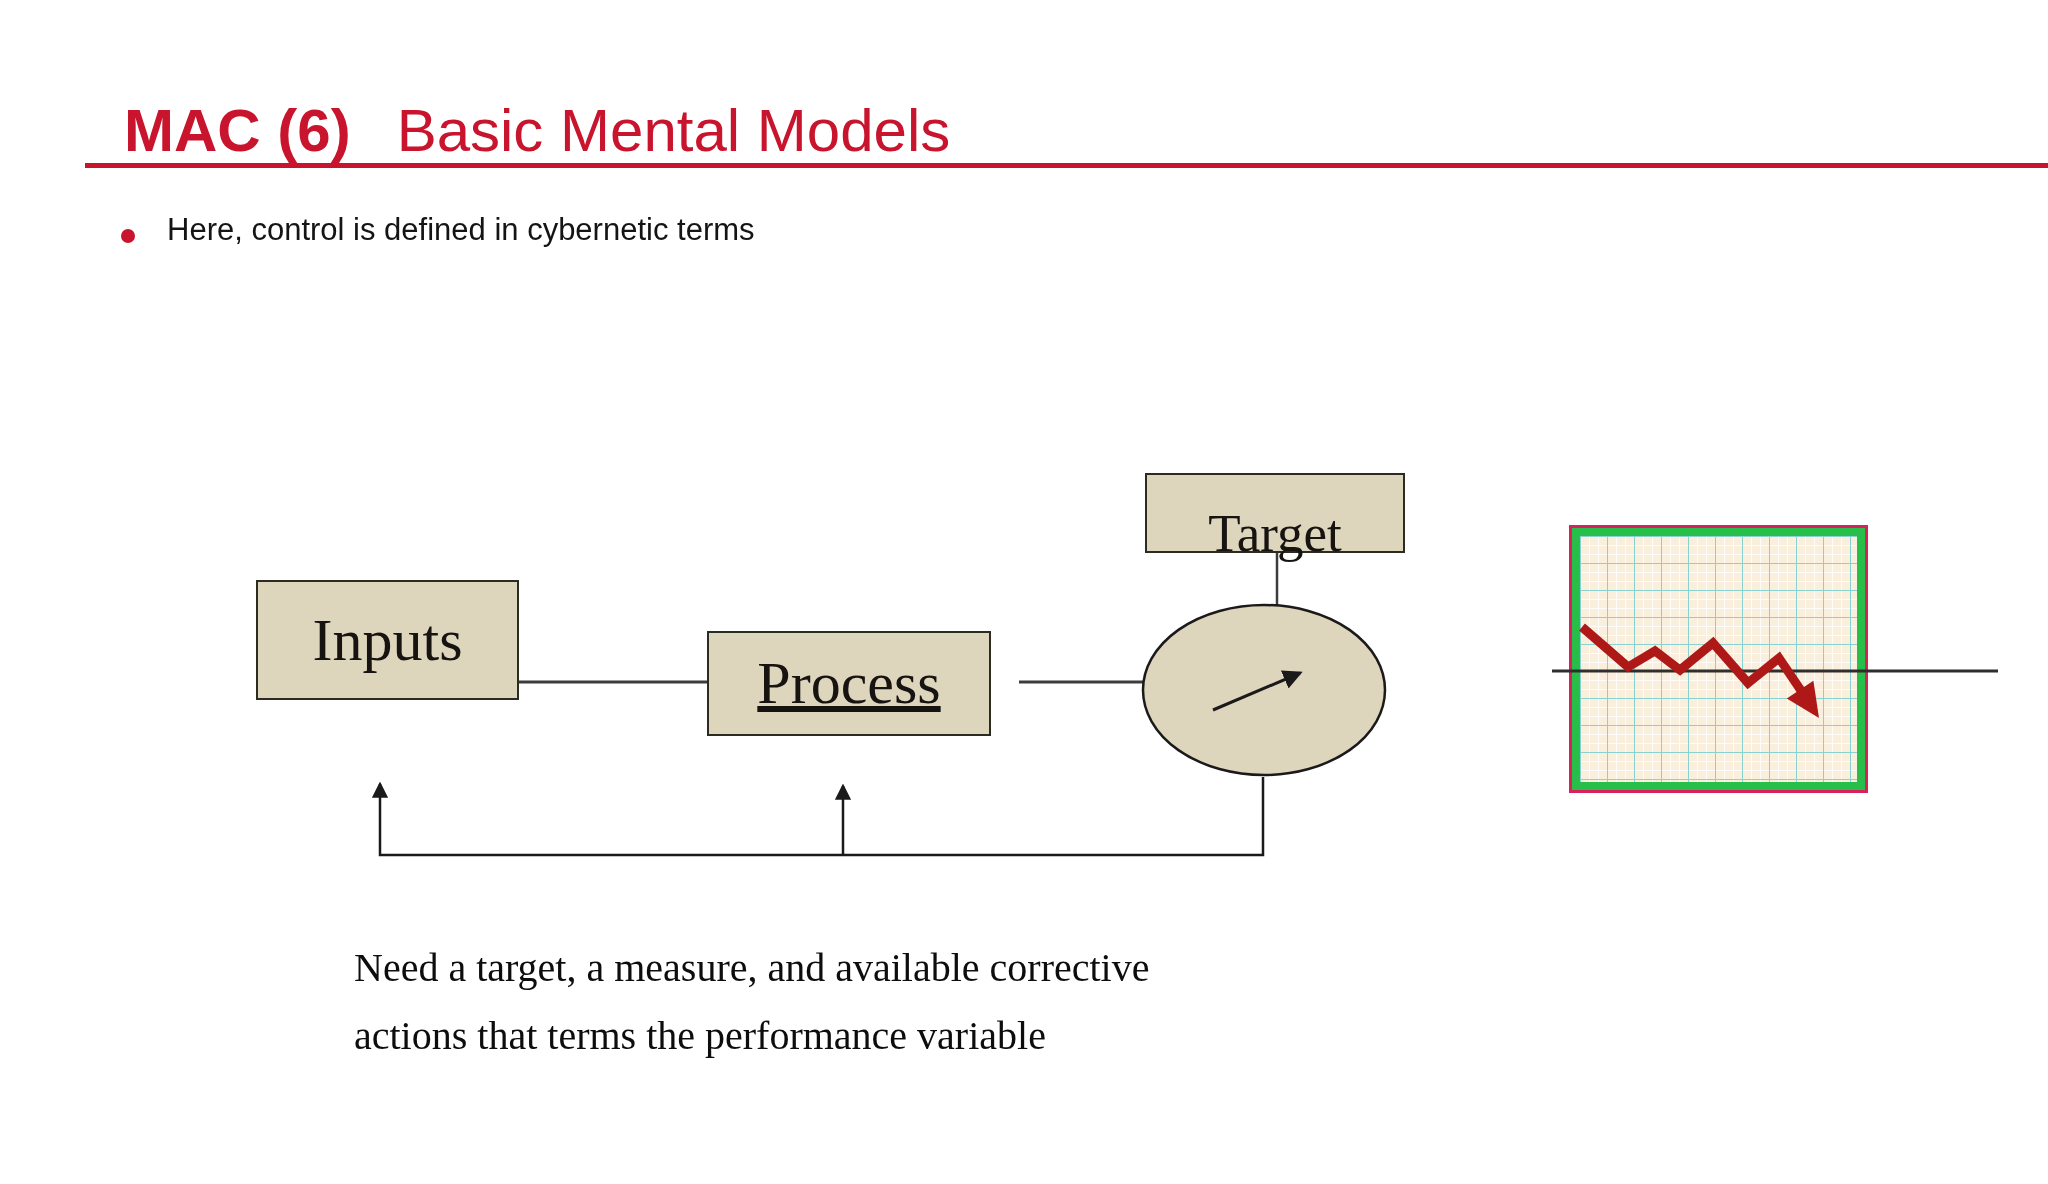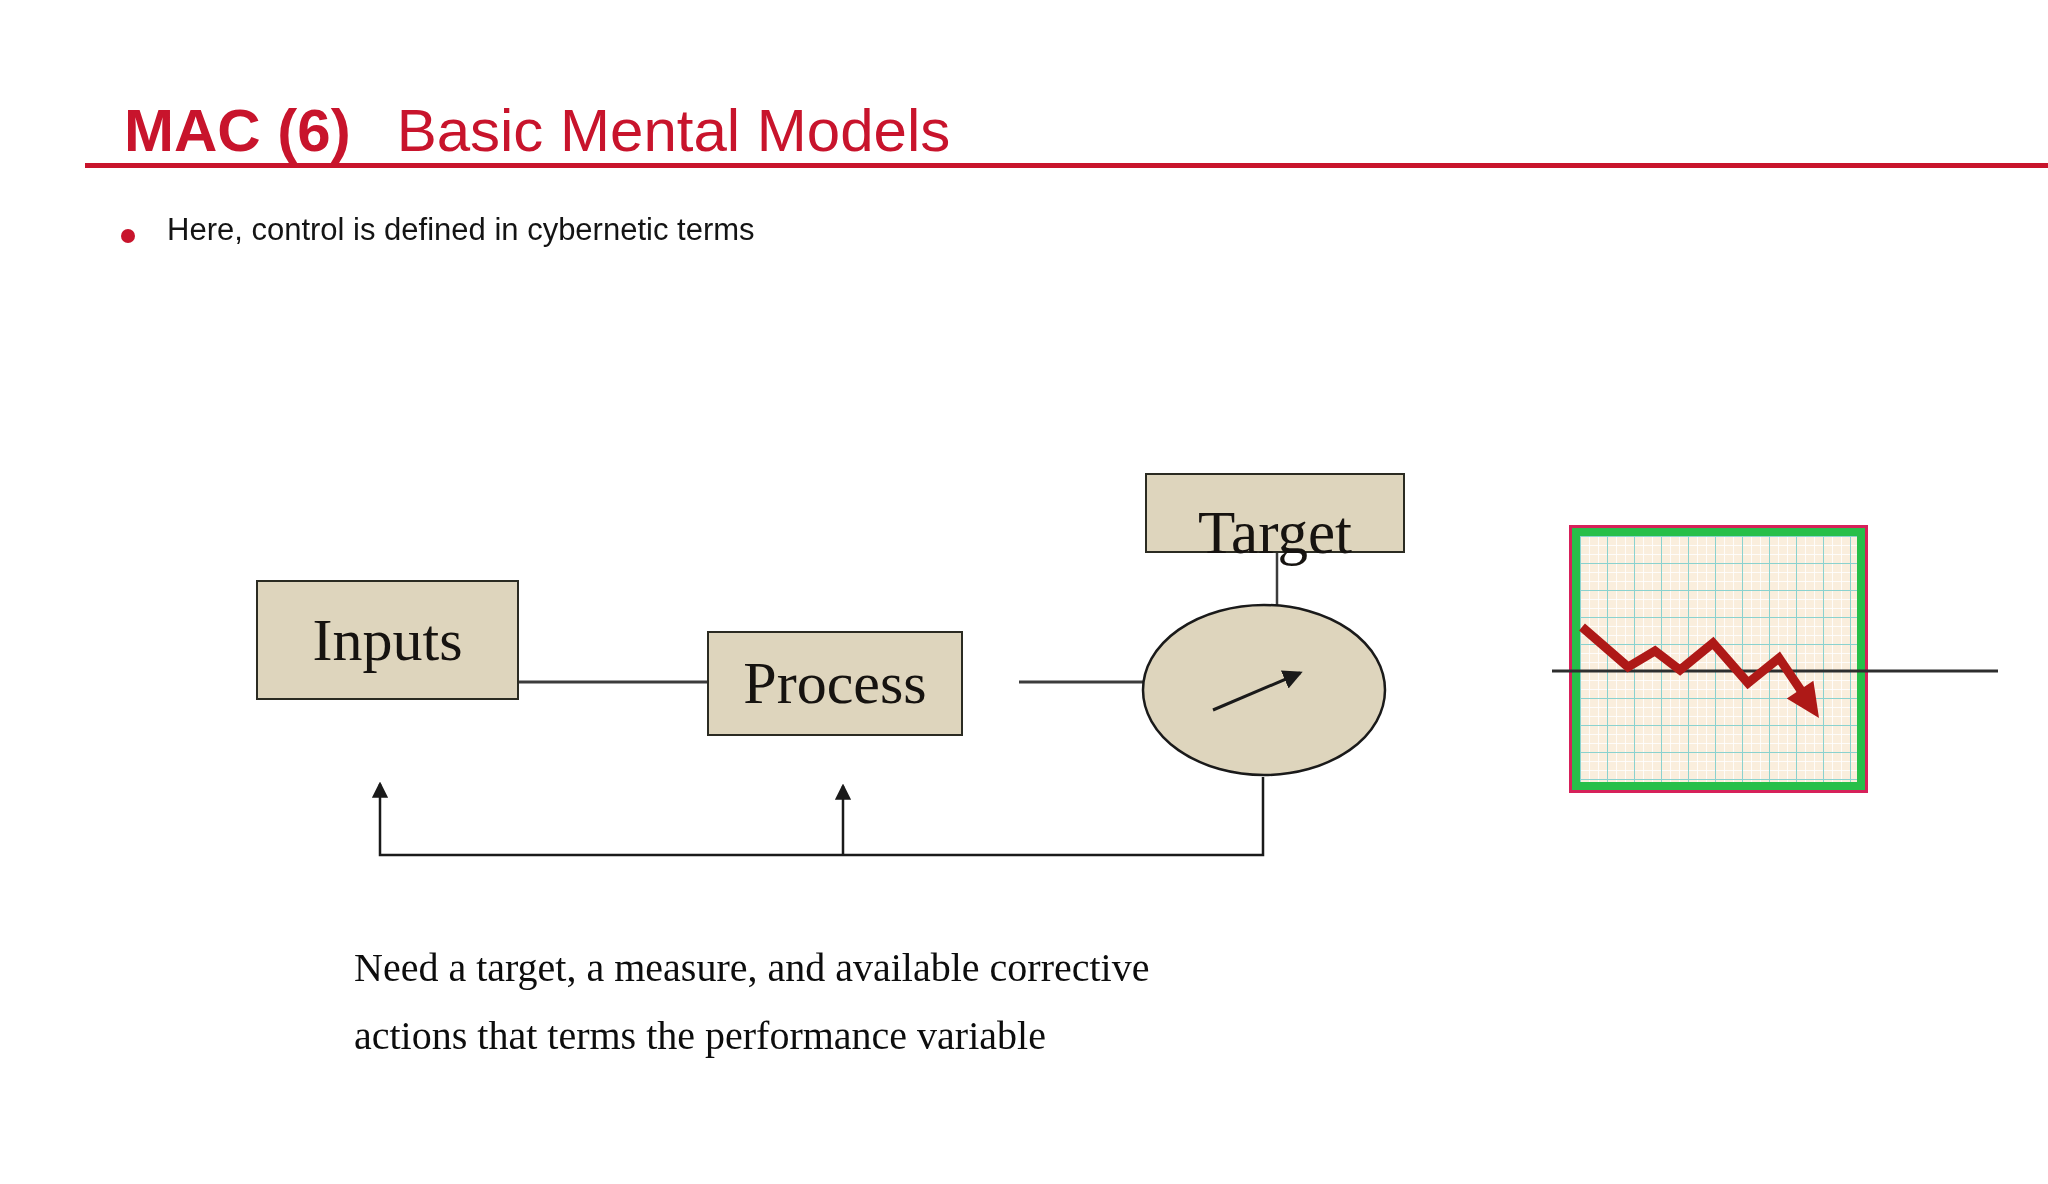--- a/index.html
+++ b/index.html
@@ -20,23 +20,23 @@
   .bullet-text { position:absolute; left:167px; top:212px; font-size:31px; color:#141414; white-space:nowrap; }
 
   
   .node {
     position:absolute; display:flex; align-items:center; justify-content:center;
     background:#ded5bd; border:2.5px solid #2b2b22; box-sizing:border-box;
     font-family:"Liberation Serif", serif; color:#161310; z-index:1;
   }
   .node span { font-size:60px; }
   .node-inputs  { left:256px;  top:580px; width:263px; height:120px; }
-  .node-process { left:707px;  top:631px; width:256px; height:105px; }
+  .node-process { left:707px;  top:631px; width:284px; height:105px;text-decoration:underline; }
   .node-target  { left:1145px; top:473px; width:260px; height:80px; }
-  .node-target span { font-size:61px;margin-top:40px; }
+  .node-target span { font-size:53px;margin-top:40px; }
 
   
   .chart-frame {
     position:absolute; left:1569px; top:525px; width:299px; height:268px;
     border:3px solid #d6215a; box-sizing:border-box; z-index:1;
   }
   .chart-inner {
     width:100%; height:100%; box-sizing:border-box;
     border:8px solid #27bf49;
     background-color:#faeedd;

